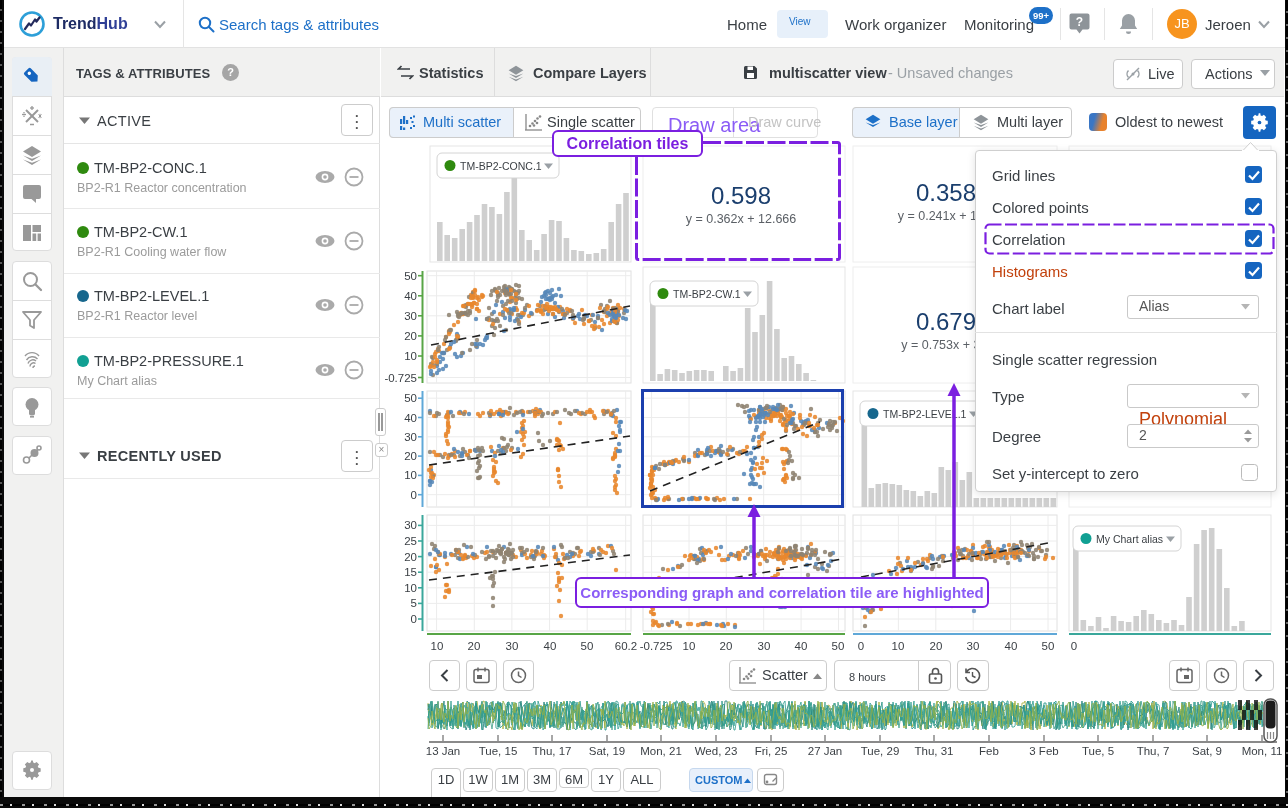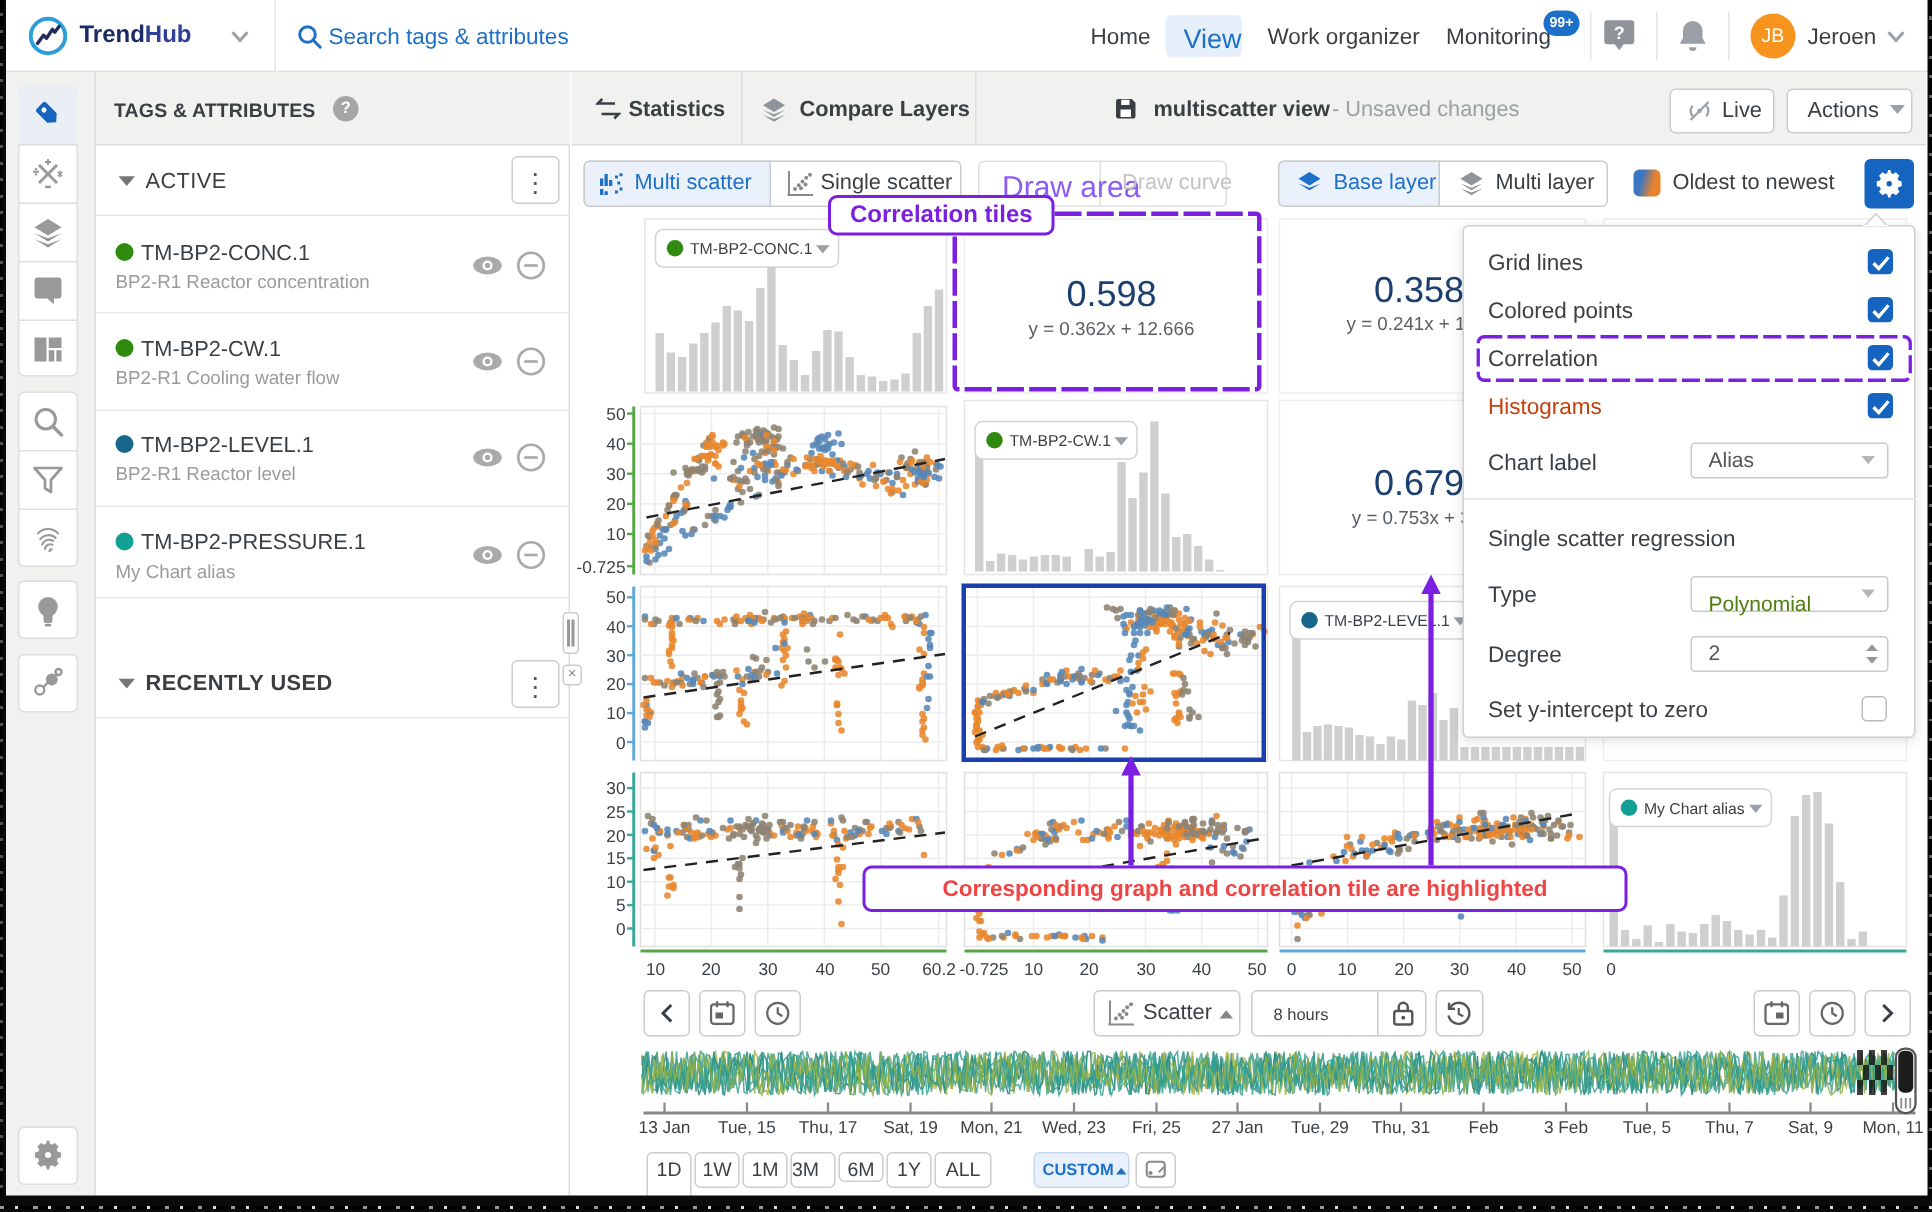--- a/index.html
+++ b/index.html
@@ -16,21 +16,21 @@
     <path d="M2 1.5 L7 7 L12 1.5" fill="none" stroke="#9aa0a5" stroke-width="2"></path>
   </svg>
 <div class="abs" style="left:183px;top:0;width:1px;height:48px;background:#e5e5e5"></div>
 <svg class="abs" style="left:198px;top:16px" width="17" height="17" viewBox="0 0 17 17">
     <circle cx="7" cy="7" r="5.2" fill="none" stroke="#1D70C8" stroke-width="2"></circle>
     <line x1="11" y1="11" x2="15.5" y2="15.5" stroke="#1D70C8" stroke-width="2" stroke-linecap="round"></line>
   </svg>
 <div class="abs" style="left:219px;top:16px;font-size:15px;color:#1D70C8">Search tags &amp; attributes</div>
 <div class="abs" style="left:727px;top:16px;font-size:15px;color:#3A3F44">Home</div>
 <div class="abs" style="left:777px;top:10px;width:51px;height:28px;background:#E7F0FA;border-radius:4px"></div>
-<div class="abs" style="left:789px;top:16px;font-size:18px;color:#1D70C8">View</div>
+<div class="abs" style="left:789px;top:16px;font-size:10px;color:#1D70C8">View</div>
 <div class="abs" style="left:845px;top:16px;font-size:15px;color:#3A3F44">Work organizer</div>
 <div class="abs" style="left:964px;top:16px;font-size:15px;color:#3A3F44">Monitoring</div>
 <div class="abs" style="left:1029px;top:7px;width:24px;height:17px;background:#1D70C8;border-radius:9px;color:#fff;font-size:9.5px;font-weight:bold;text-align:center;line-height:17px">99+</div>
 <div class="abs" style="left:1060px;top:8px;width:1px;height:32px;background:#e5e5e5"></div>
 <svg class="abs" style="left:1069px;top:13px" width="21" height="23" viewBox="0 0 21 23">
     <path d="M2.5 0.5 h16 a2 2 0 0 1 2 2 v12 a2 2 0 0 1 -2 2 h-5 l-3 4 l-3 -4 h-5 a2 2 0 0 1 -2 -2 v-12 a2 2 0 0 1 2 -2 z" fill="#8E9499"></path>
     <text x="10.5" y="13" text-anchor="middle" font-size="12" font-weight="bold" fill="#fff" font-family="Liberation Sans">?</text>
   </svg>
 <div class="abs" style="left:1104px;top:8px;width:1px;height:32px;background:#e5e5e5"></div>
 <svg class="abs" style="left:1118px;top:13px" width="21" height="22" viewBox="0 0 21 22">
@@ -2334,21 +2334,21 @@
   </svg>
 
 <div class="abs" style="left:641px;top:389px;width:203px;height:119px;border:3px solid #1B3FAE"></div>
 <svg class="abs" style="left:0;top:0" width="1288" height="808">
   <line x1="754" y1="577" x2="754" y2="516" stroke="#7B1FE0" stroke-width="3.5"></line>
   <path d="M754 504 L747.5 517 L760.5 517 Z" fill="#7B1FE0"></path>
   <line x1="954" y1="577" x2="954" y2="395" stroke="#7B1FE0" stroke-width="3.5"></line>
   <path d="M954 383 L947.5 396 L960.5 396 Z" fill="#7B1FE0"></path>
 </svg>
 <div class="abs" style="left:552px;top:130px;width:151px;height:27px;background:#fff;border:2.5px solid #7B1FE0;border-radius:6px;color:#7B1FE0;font-weight:bold;font-size:16px;text-align:center;line-height:23px;white-space:nowrap">Correlation tiles</div>
-<div class="abs" style="left:575px;top:577px;width:510px;height:31px;background:#fff;border:2.5px solid #7B1FE0;border-radius:6px;color:#ef4444;font-weight:bold;font-size:15px;text-align:center;line-height:27px;white-space:nowrap">Corresponding graph and correlation tile are highlighted</div>
+<div class="abs" style="left:575px;top:577px;width:414px;height:31px;background:#fff;border:2.5px solid #7B1FE0;border-radius:6px;color:#8b5cf6;font-weight:bold;font-size:15px;text-align:center;line-height:27px;white-space:nowrap">Corresponding graph and correlation tile are highlighted</div>
 
 <div class="abs" style="left:975px;top:150px;width:302px;height:342px;background:#fff;border:1px solid #cfcfcf;border-radius:4px;box-shadow:0 2px 8px rgba(0,0,0,0.12)"></div>
 <svg class="abs" style="left:1242px;top:142px" width="17" height="9">
     <path d="M0.5 9 L8.5 0.5 L16.5 9 Z" fill="#fff" stroke="#cfcfcf" stroke-width="1"></path>
     <rect x="0" y="8" width="17" height="1.2" fill="#fff"></rect>
   </svg>
 <div class="abs" style="left:992px;top:167px;font-size:15px;color:#3A3F44">Grid lines</div>
 <div class="abs" style="left:992px;top:199px;font-size:15px;color:#3A3F44">Colored points</div>
 <div class="abs" style="left:992px;top:231px;font-size:15px;color:#3A3F44">Correlation</div>
 <div class="abs" style="left:992px;top:263px;font-size:15px;color:#c2410c">Histograms</div>
@@ -2379,21 +2379,21 @@
     <path d="M4 9.5 L7.5 13 L14 5.5" stroke="#fff" stroke-width="2.2" fill="none"></path>
   </svg>
 <div class="abs" style="left:1241px;top:464px;width:17px;height:17px;border:1.5px solid #bbb;border-radius:3.5px;background:#fff"></div>
 
 <div class="abs" style="left:1127px;top:295px;width:132px;height:24px;border:1px solid #c9c9c9;border-radius:3px;background:#fff"></div>
 <div class="abs" style="left:1139px;top:298px;font-size:14px;color:#555">Alias</div>
 <svg class="abs" style="left:1240px;top:303px" width="11" height="8">
     <path d="M1 1 L5.5 6.5 L10 1 Z" fill="#b5b5b5"></path>
   </svg>
 <div class="abs" style="left:1127px;top:384px;width:132px;height:24px;border:1px solid #c9c9c9;border-radius:3px;background:#fff"></div>
-<div class="abs" style="left:1139px;top:394px;font-size:14px;color:#4d7c0f">Polynomial</div>
+<div class="abs" style="left:1139px;top:409px;font-size:18px;color:#c2410c">Polynomial</div>
 <svg class="abs" style="left:1240px;top:392px" width="11" height="8">
     <path d="M1 1 L5.5 6.5 L10 1 Z" fill="#b5b5b5"></path>
   </svg>
 <div class="abs" style="left:1127px;top:424px;width:132px;height:24px;border:1px solid #c9c9c9;border-radius:3px;background:#fff"></div>
 <div class="abs" style="left:1139px;top:427px;font-size:14px;color:#555">2</div>
 <svg class="abs" style="left:1243px;top:428px" width="10" height="16">
     <path d="M1 6 L5 1.5 L9 6 Z" fill="#999"></path>
     <path d="M1 10 L5 14.5 L9 10 Z" fill="#999"></path>
   </svg>
 <svg style="position:absolute;left:0;top:0" width="1288" height="808" font-family="Liberation Sans, sans-serif">
@@ -2518,21 +2518,21 @@
     <path d="M8.5 4.5 V8.5 L11.5 10.5" fill="none" stroke="#666" stroke-width="1.5"></path>
   </svg>
 <div class="btn" style="left:1243px;top:660px;width:31px;height:31px"></div>
 <svg class="abs" style="left:1254px;top:669px" width="9" height="13">
     <path d="M1.5 1 L7 6.5 L1.5 12" fill="none" stroke="#3A3F44" stroke-width="2"></path>
   </svg>
 
 <div class="btn" style="left:431px;top:768px;width:30px;height:36px;font-size:13px;color:#3A3F44;text-align:center;line-height:22px">1D</div>
 <div class="btn" style="left:463px;top:768px;width:30px;height:24px;font-size:13px;color:#3A3F44;text-align:center;line-height:22px">1W</div>
 <div class="btn" style="left:495px;top:768px;width:30px;height:24px;font-size:13px;color:#3A3F44;text-align:center;line-height:22px">1M</div>
-<div class="btn" style="left:527px;top:768px;width:30px;height:24px;font-size:13px;color:#3A3F44;text-align:left;line-height:22px">3M</div>
+<div class="btn" style="left:527px;top:768px;width:30px;height:24px;font-size:13px;color:#3A3F44;text-align:center;line-height:22px">3M</div>
 <div class="btn" style="left:559px;top:768px;width:30px;height:20px;font-size:13px;color:#3A3F44;text-align:center;line-height:22px">6M</div>
 <div class="btn" style="left:591px;top:768px;width:30px;height:24px;font-size:13px;color:#3A3F44;text-align:center;line-height:22px">1Y</div>
 <div class="btn" style="left:623px;top:768px;width:38px;height:24px;font-size:13px;color:#3A3F44;text-align:center;line-height:22px">ALL</div>
 <div class="abs" style="left:689px;top:768px;width:64px;height:24px;background:#E8F0FB;border:1px solid #c6d8ee;border-radius:4px;font-size:11px;font-weight:bold;color:#1D70C8;text-align:left;padding-left:5px;line-height:22px">CUSTOM</div>
 <svg class="abs" style="left:743px;top:777px" width="9" height="7">
     <path d="M1 6 L4.5 1.5 L8 6 Z" fill="#1D70C8"></path>
   </svg>
 <div class="btn" style="left:757px;top:768px;width:27px;height:24px"></div>
 <svg class="abs" style="left:763px;top:773px" width="15" height="13" viewBox="0 0 15 13">
     <rect x="1.5" y="1.5" width="12" height="10" rx="2" fill="none" stroke="#888" stroke-width="1.4"></rect>

